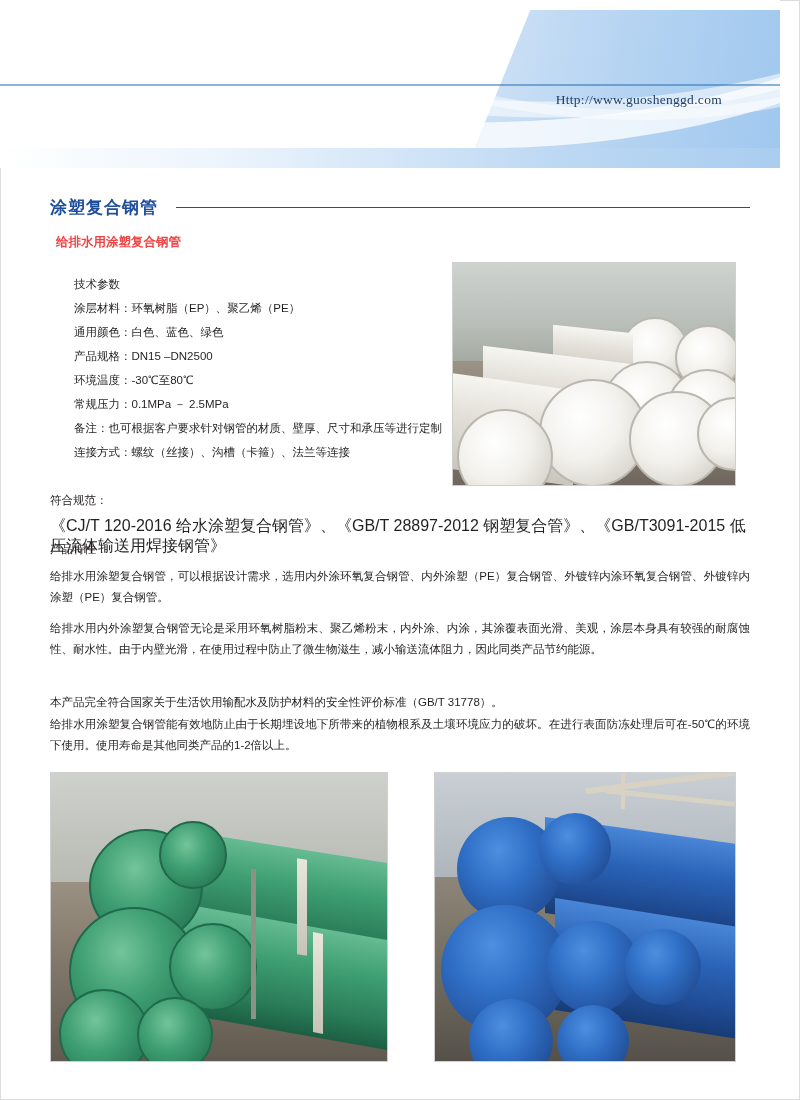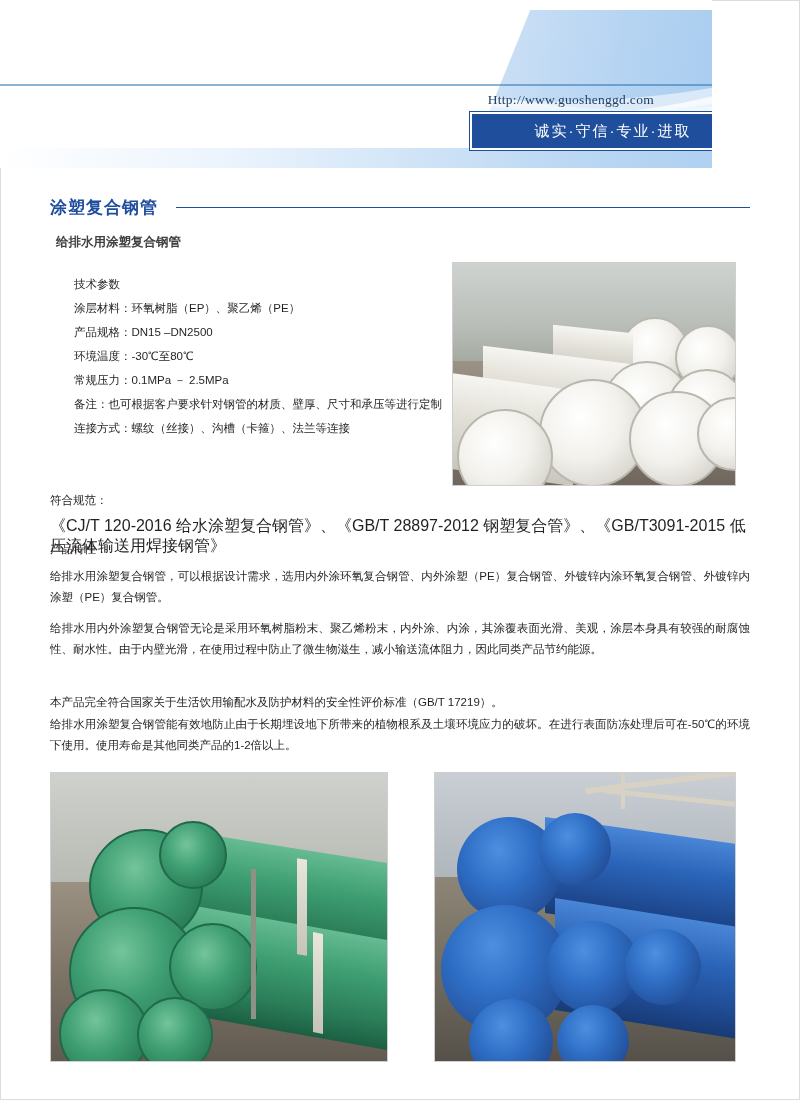--- a/index.html
+++ b/index.html
@@ -21,21 +21,21 @@
     position: absolute;
     left: 0; top: 0;
     width: 800px;
     height: 1100px;
     border: 1px solid #dcdcdc;
     box-sizing: border-box;
   }
   .header {
     position: absolute;
     left: 0; top: 0;
-    width: 712px;
+    width: 780px;
     height: 168px;
     overflow: hidden;
   }
   .hdr-band {
     position: absolute;
     left: 0; top: 0;
     width: 800px; height: 168px;
     background: linear-gradient(100deg, #ffffff 0%, #ffffff 22%, #e8f1fb 38%, #cfe2f6 58%, #b6d4f2 76%, #9dc6ee 100%);
   }
   .swoosh {
@@ -147,21 +147,21 @@
     height: 1px;
     background: #1f4e9c;
     margin-left: 18px;
   }
   .sub-title {
     position: absolute;
     left: 56px;
     top: 234px;
     font-size: 12.5px;
     font-weight: bold;
-    color: #404040;
+    color: #ef4444;
   }
 
   
   .spec-block {
     position: absolute;
     left: 50px;
     top: 272px;
     width: 400px;
     font-size: 11.5px;
     line-height: 24px;
@@ -302,34 +302,32 @@
   <div class="hdr-band"></div>
   <div class="hdr-diag"></div>
   <div class="hdr-diag2"></div>
   <div class="swoosh sw1"></div>
   <div class="swoosh sw2"></div>
   <div class="swoosh sw3"></div>
   <div class="hdr-topwhite"></div>
   <div class="hdr-line-blue"></div>
   <div class="hdr-bottom-strip"></div>
   <div class="website">Http://www.guoshenggd.com</div>
-  <div class="slogan-box">
-    <span class="slogan-text">诚实·守信·专业·进取</span>
-  </div>
 </div>
 
 <div class="title-row">
   <span class="main-title">涂塑复合钢管</span>
   <span class="title-rule"></span>
 </div>
 <div class="sub-title">给排水用涂塑复合钢管</div>
 
 <div class="spec-block">
   <div class="spec-line">技术参数</div>
   <div class="spec-line">涂层材料：环氧树脂（EP）、聚乙烯（PE）</div>
+  <div class="spec-line">通用颜色：白色、蓝色、绿色</div>
   <div class="spec-line">产品规格：DN15 –DN2500</div>
   <div class="spec-line">环境温度：-30℃至80℃</div>
   <div class="spec-line">常规压力：0.1MPa － 2.5MPa</div>
   <div class="spec-line wrapok">备注：也可根据客户要求针对钢管的材质、壁厚、尺寸和承压等进行定制</div>
   <div class="spec-line">连接方式：螺纹（丝接）、沟槽（卡箍）、法兰等连接</div>
 </div>
 
 <div class="photo-main">
   <div class="scene">
     <div class="sky-wall"></div>
@@ -350,21 +348,21 @@
     <div class="wp wp-face" style="left:4px; top:146px; width:92px; height:92px;"></div>
   </div>
 </div>
 
 <div class="standards-label">符合规范：</div>
 <div class="standards-line">《CJ/T 120-2016 给水涂塑复合钢管》、《GB/T 28897-2012 钢塑复合管》、《GB/T3091-2015 低压流体输送用焊接钢管》</div>
 <div class="feature-label">产品特性：</div>
 
 <div class="body-para p1">给排水用涂塑复合钢管，可以根据设计需求，选用内外涂环氧复合钢管、内外涂塑（PE）复合钢管、外镀锌内涂环氧复合钢管、外镀锌内涂塑（PE）复合钢管。</div>
 <div class="body-para p2">给排水用内外涂塑复合钢管无论是采用环氧树脂粉末、聚乙烯粉末，内外涂、内涂，其涂覆表面光滑、美观，涂层本身具有较强的耐腐蚀性、耐水性。由于内壁光滑，在使用过程中防止了微生物滋生，减小输送流体阻力，因此同类产品节约能源。</div>
-<div class="body-para p3">本产品完全符合国家关于生活饮用输配水及防护材料的安全性评价标准（GB/T 17219）。</div>
+<div class="body-para p3">本产品完全符合国家关于生活饮用输配水及防护材料的安全性评价标准（GB/T 31778）。</div>
 <div class="body-para p4">给排水用涂塑复合钢管能有效地防止由于长期埋设地下所带来的植物根系及土壤环境应力的破坏。在进行表面防冻处理后可在-50℃的环境下使用。使用寿命是其他同类产品的1-2倍以上。</div>
 
 <div class="photo-bl">
   <div class="scene">
     <div class="sky-wall" style="height:40%; background:linear-gradient(180deg,#cfd2cc 0%, #b6b9b2 100%);"></div>
     <div class="ground" style="height:62%; background:linear-gradient(180deg,#9a9182 0%, #7e7568 50%, #615a50 100%);"></div>
 
     <div class="gp-side" style="left:120px; top:74px; width:230px; height:104px; transform:skewY(9deg);"></div>
     <div class="gp-side" style="left:130px; top:150px; width:220px; height:110px; transform:skewY(10deg);"></div>
     <div class="gp-ring" style="left:246px; top:86px; width:10px; height:96px; transform:skewY(9deg);"></div>

